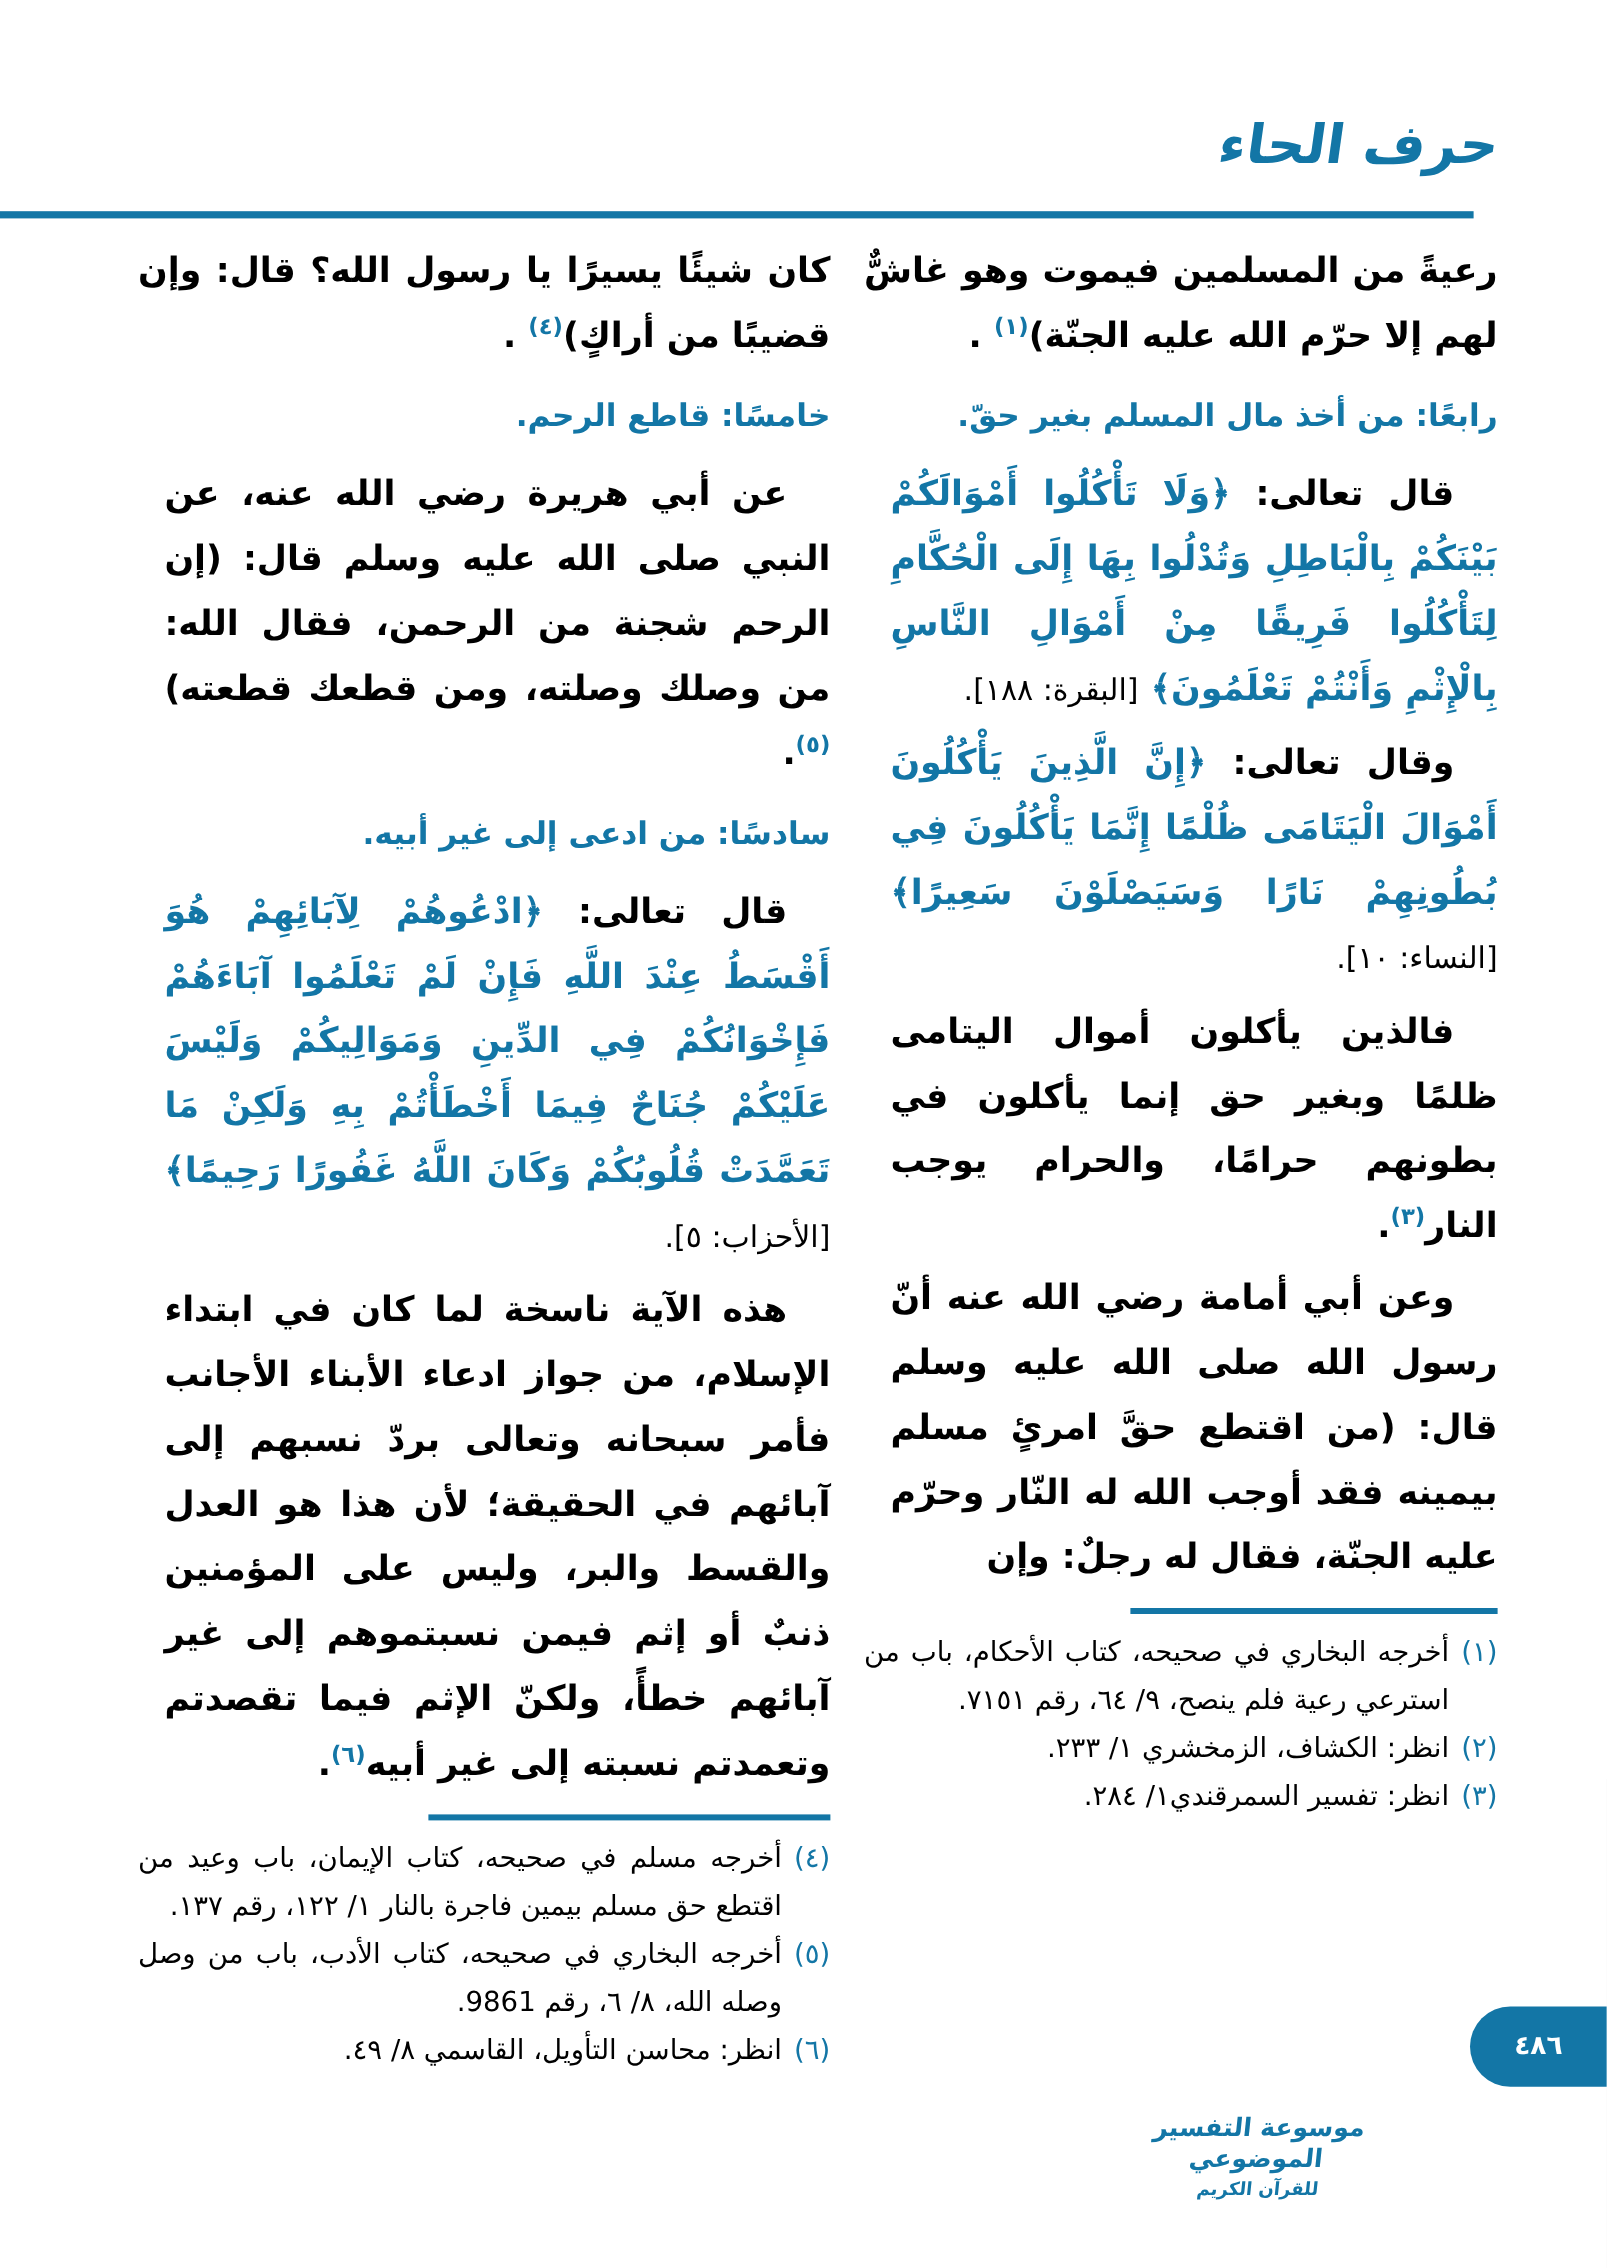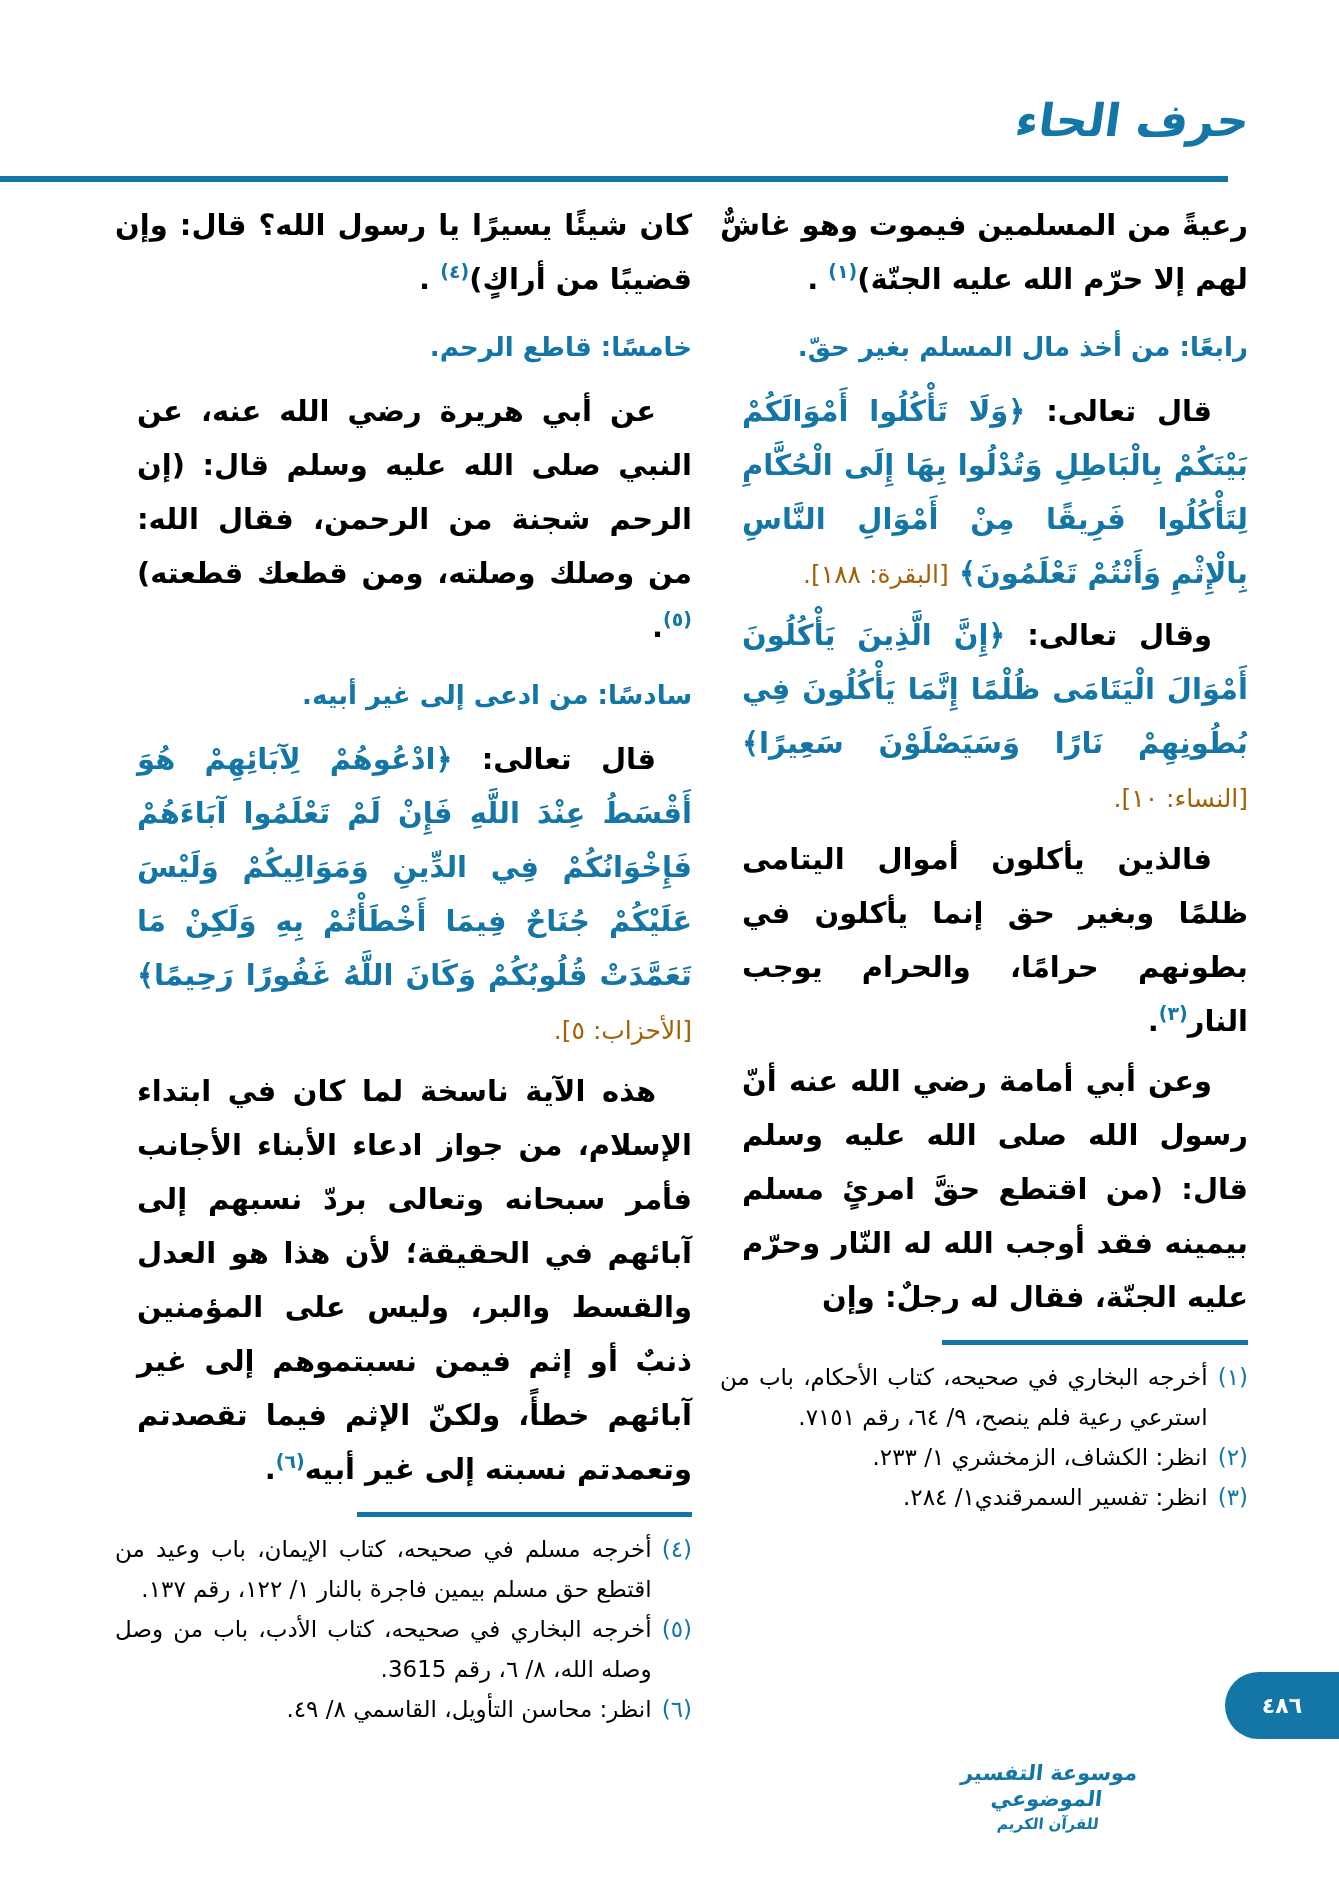--- a/index.html
+++ b/index.html
@@ -38,21 +38,21 @@
     font-size:29px;font-weight:bold;line-height:54px;
     text-align:justify;margin:0 0 6px 0;
   }
   .indent{text-indent:36px;margin-left:22px;}
   .heading{
     color:var(--accent);
     font-size:26px;font-weight:bold;line-height:54px;
     margin:14px 0 10px 0;
   }
   .quran{color:var(--accent);font-weight:bold;}
-  .ayah-ref{font-weight:normal;font-size:25px;color:#a16207;}
+  .ayah-ref{font-weight:normal;font-size:25px;color:#000000;}
   .fn-ref{
     color:var(--accent);
     font-size:19px;font-weight:bold;
     vertical-align:super;line-height:0;
   }
   .fn-sep{
     width:58%;height:5px;background:var(--accent);
     margin:16px 0 12px 0;
   }
   .footnotes{font-size:23px;line-height:40px;font-weight:normal;}
@@ -133,21 +133,21 @@
 
       <div class="fn-sep"></div>
 
       <div class="footnotes">
         <div class="fn-item">
           <span class="fn-num">(٤)</span>
           <span class="fn-text">أخرجه مسلم في صحيحه، كتاب الإيمان، باب وعيد من اقتطع حق مسلم بيمين فاجرة بالنار ١/ ١٢٢، رقم ١٣٧.</span>
         </div>
         <div class="fn-item">
           <span class="fn-num">(٥)</span>
-          <span class="fn-text">أخرجه البخاري في صحيحه، كتاب الأدب، باب من وصل وصله الله، ٨/ ٦، رقم 3615.</span>
+          <span class="fn-text">أخرجه البخاري في صحيحه، كتاب الأدب، باب من وصل وصله الله، ٨/ ٦، رقم 9861.</span>
         </div>
         <div class="fn-item">
           <span class="fn-num">(٦)</span>
           <span class="fn-text">انظر: محاسن التأويل، القاسمي ٨/ ٤٩.</span>
         </div>
       </div>
     </div>
 
   </div>
 

